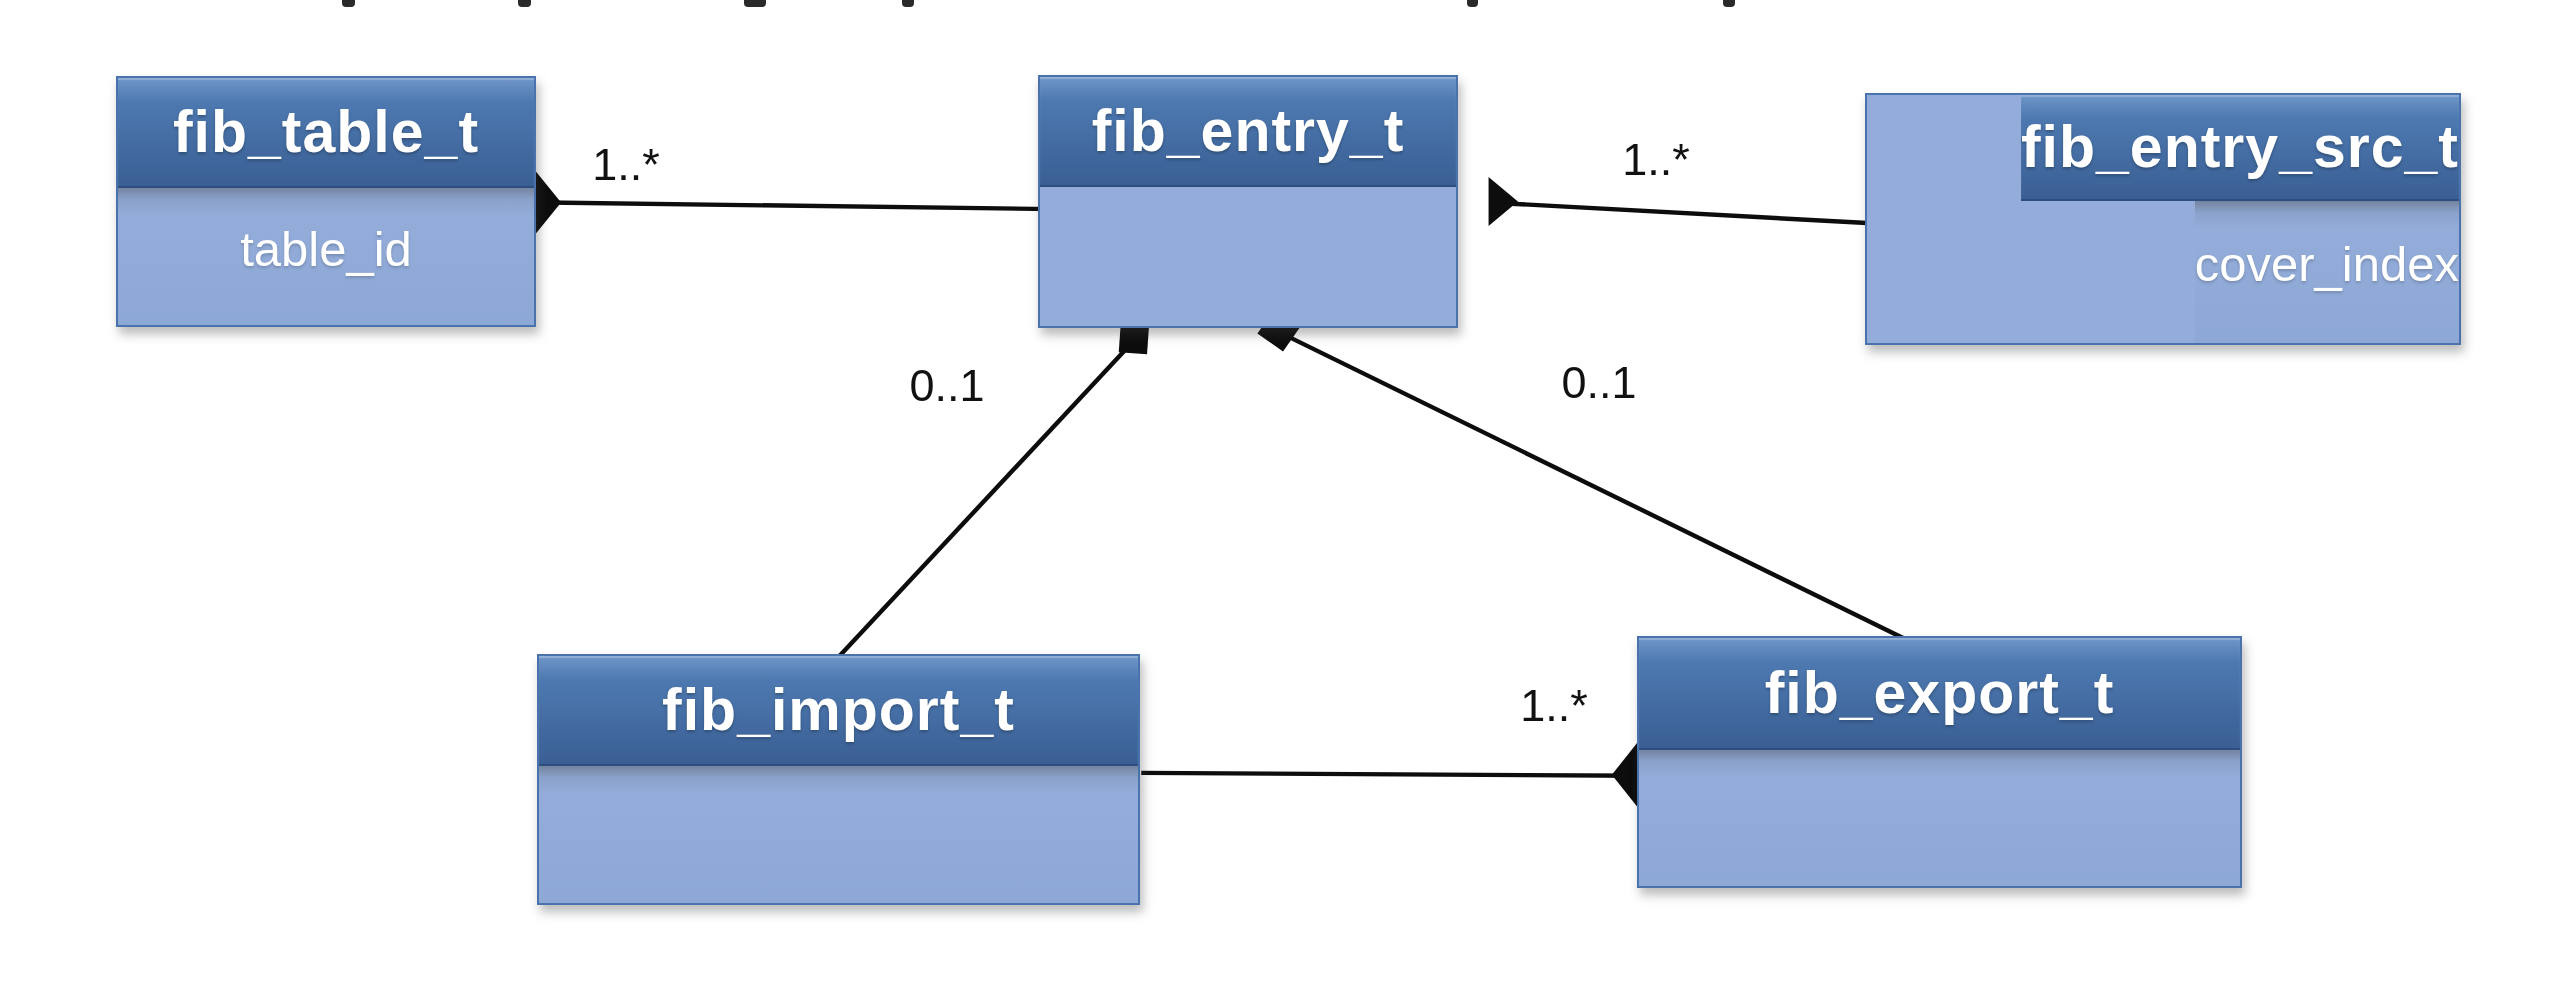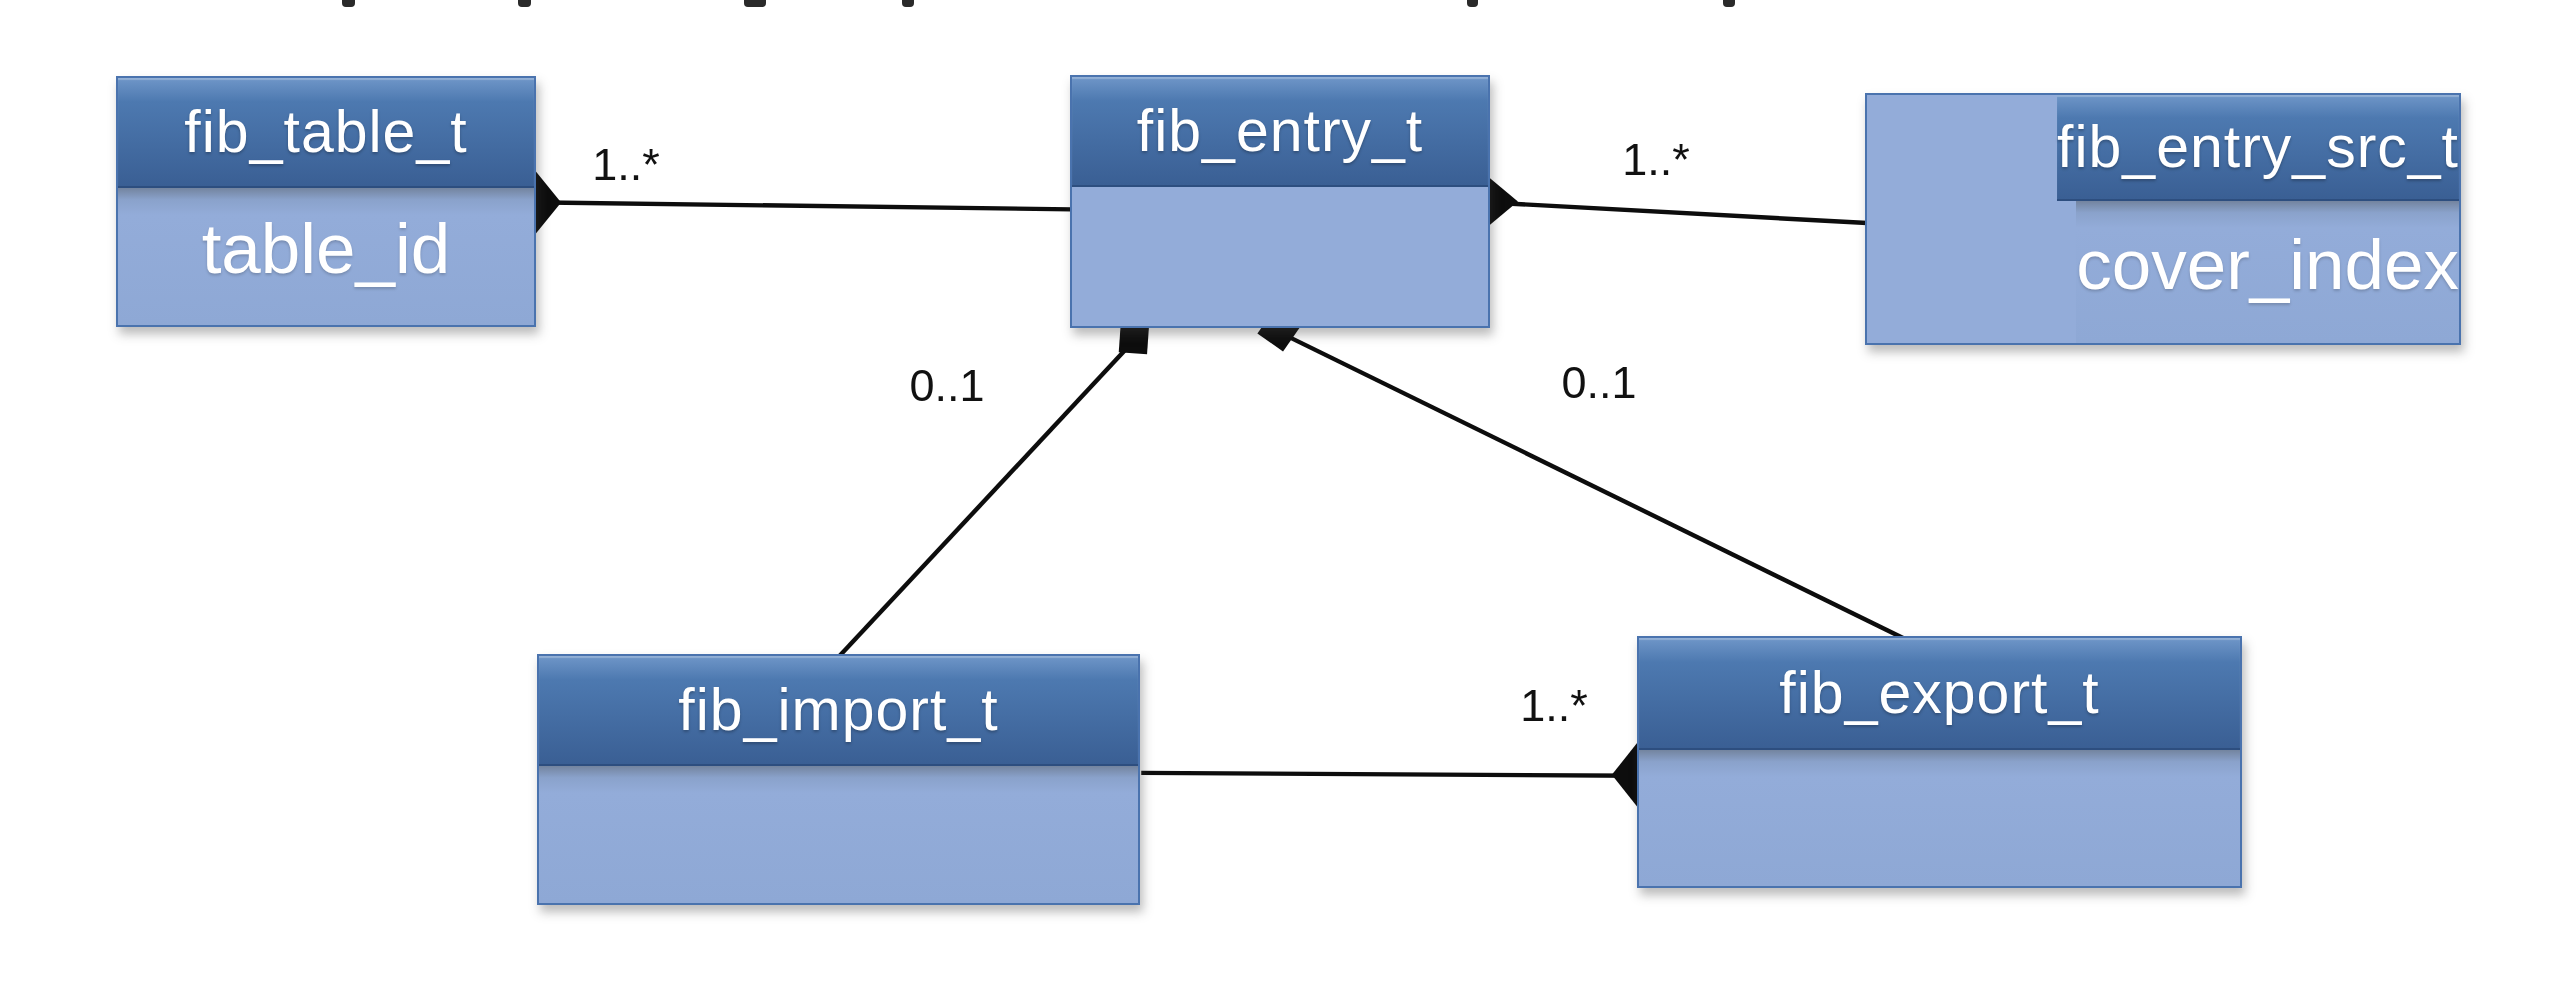--- a/index.html
+++ b/index.html
@@ -42,20 +42,21 @@
     flex: 0 0 auto;
     display: flex;
     align-items: center;
     justify-content: center;
     background: linear-gradient(180deg,
       var(--header_top, #6f96c8) 0%,
       var(--header_mid, #4d79b0) 22%,
       var(--header_bottom, #3a5f94) 100%);
     border-bottom: 2.9px solid #2d4e7f;
     box-shadow: inset 0 2px 1px rgba(255,255,255,0.25);
+    font-weight: bold;
   }
   .uml-class .header .title {
     color: var(--title_text, #ffffff);
     font-size: 59px;
     letter-spacing: 1px;
     text-shadow: 0 2px 2.9px rgba(0,0,0,0.25);
     white-space: nowrap;
   }
   .uml-class .body {
     flex: 1 1 auto;
@@ -63,21 +64,21 @@
     align-items: center;
     justify-content: center;
     background: linear-gradient(180deg,
       var(--body_shadow, #73849f) 0px,
       #8aa2cb 11.7px,
       var(--body_fill, #93acd9) 27px,
       var(--body_fill_bottom, #8ea8d5) 100%);
   }
   .uml-class .body .attribute {
     color: var(--title_text, #ffffff);
-    font-size: 71px;
+    font-size: 49px;
     transform: translateY(-7.8px);
     text-shadow: 0 2px 2.9px rgba(0,0,0,0.18);
     white-space: nowrap;
   }
   .multiplicity {
     position: absolute;
     transform: translate(-50%, -50%);
     color: var(--label_text, #111111);
     font-size: 45px;
     white-space: nowrap;
@@ -122,21 +123,21 @@
 
   <div class="uml-class" style="left:116px; top:76px; width:420px; height:251px;">
     <div class="header" style="height:108px;">
       <span class="title">fib_table_t</span>
     </div>
     <div class="body">
       <span class="attribute">table_id</span>
     </div>
   </div>
 
-  <div class="uml-class" style="left:1070px; top:75px; width:420px; height:253px;">
+  <div class="uml-class" style="left:1038px; top:75px; width:420px; height:253px;">
     <div class="header" style="height:108px;">
       <span class="title">fib_entry_t</span>
     </div>
   </div>
 
   <div class="uml-class" style="left:1865px; top:93px; width:596px; height:252px;align-items:flex-end;">
     <div class="header" style="height:104px;">
       <span class="title">fib_entry_src_t</span>
     </div>
     <div class="body">

